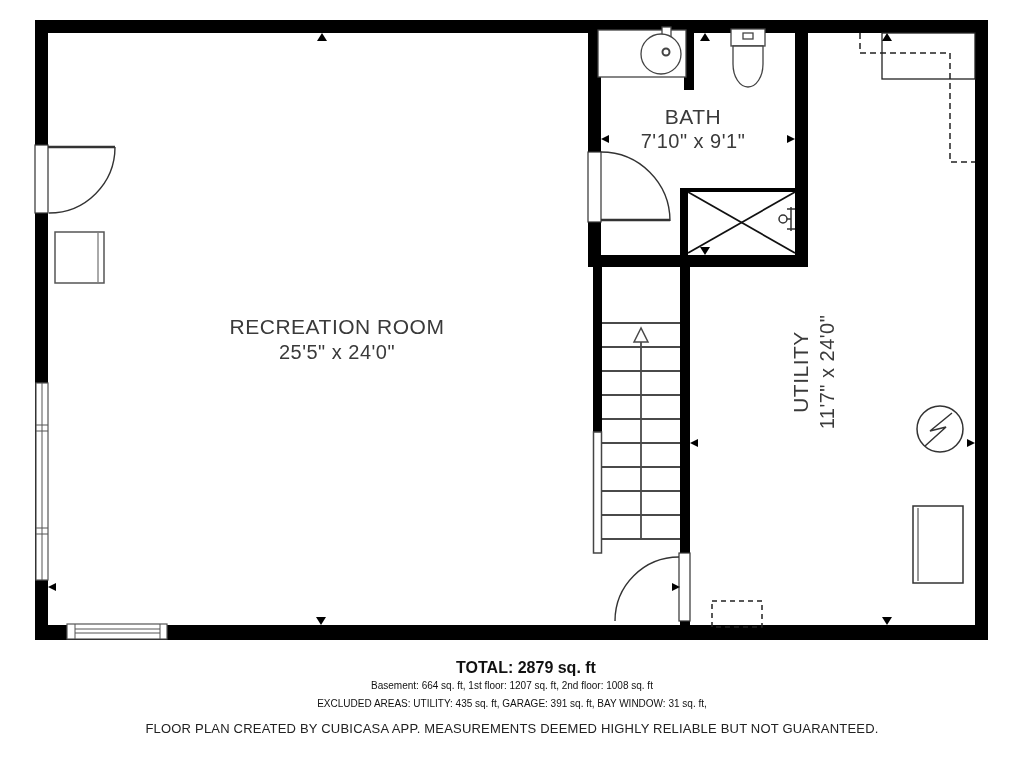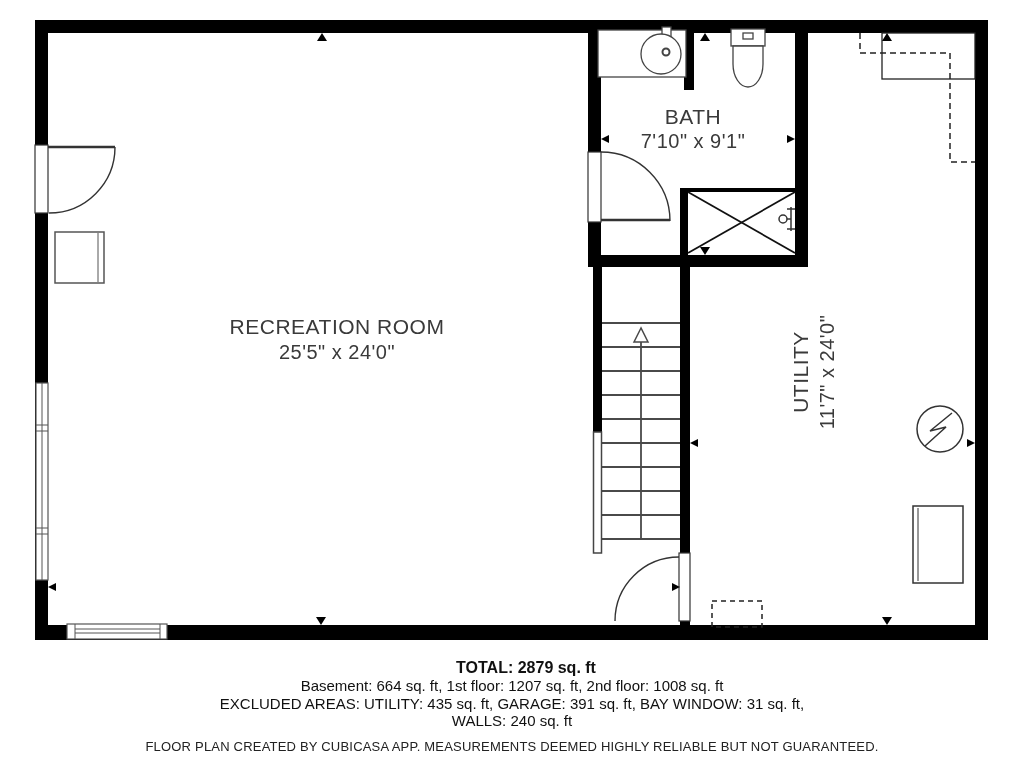--- a/index.html
+++ b/index.html
@@ -4,21 +4,21 @@
 <style>
   html,body{margin:0;padding:0;background:#ffffff;}
   #canvas{position:relative;width:1024px;height:768px;background:#ffffff;overflow:hidden;
           font-family:"Liberation Sans", sans-serif;}
   #plan{position:absolute;top:0;left:0;}
   svg text{font-family:"Liberation Sans", sans-serif;fill:#3a3a3a;}
   .room-name{font-size:21px;letter-spacing:0.5px;}
   .room-dim{font-size:20px;letter-spacing:0.5px;}
   #footer{position:absolute;top:659px;left:0;width:1024px;text-align:center;color:#111;}
   #footer .total{font-size:16px;font-weight:bold;line-height:18px;margin-left:28px;}
-  #footer .line{font-size:15px;line-height:17.5px;}
+  #footer .line{font-size:10px;line-height:17.5px;}
   #footer .disclaimer{margin-top:9px;font-size:13px;letter-spacing:0.2px;color:#222;}
 </style>
 </head>
 <body>
 
 <div id="canvas">
 
 <svg id="plan" width="1024" height="660" viewBox="0 0 1024 660">
 
   <g fill="#000000">
@@ -157,17 +157,16 @@
   <g transform="rotate(-90 815 372)">
     <text class="room-name" x="815" y="365" text-anchor="middle">UTILITY</text>
     <text class="room-dim" x="815" y="391" text-anchor="middle">11'7" x 24'0"</text>
   </g>
 </svg>
 
   <div id="footer">
     <div class="total">TOTAL: 2879 sq. ft</div>
     <div class="line">Basement: 664 sq. ft, 1st floor: 1207 sq. ft, 2nd floor: 1008 sq. ft</div>
     <div class="line">EXCLUDED AREAS: UTILITY: 435 sq. ft, GARAGE: 391 sq. ft, BAY WINDOW: 31 sq. ft,</div>
-    <div class="line">WALLS: 240 sq. ft</div>
     <div class="disclaimer">FLOOR PLAN CREATED BY CUBICASA APP. MEASUREMENTS DEEMED HIGHLY RELIABLE BUT NOT GUARANTEED.</div>
   </div>
 
 </div>
 
 </body></html>

